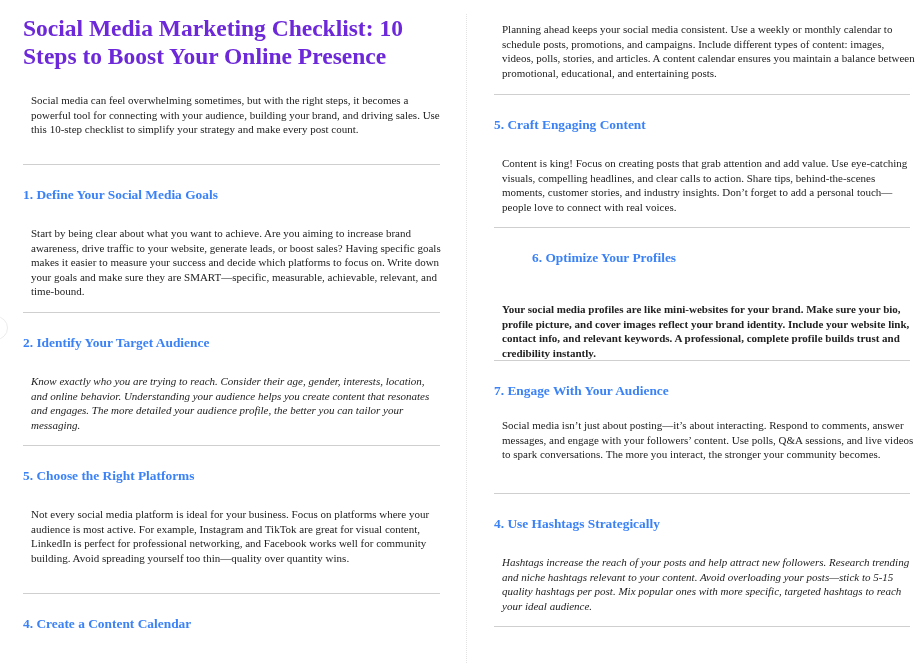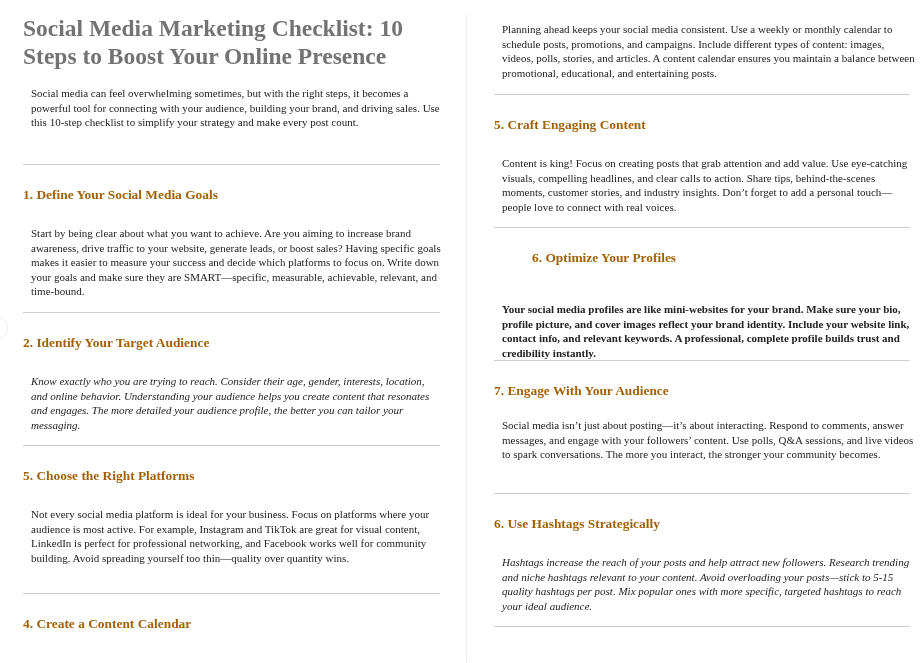--- a/index.html
+++ b/index.html
@@ -46,38 +46,38 @@
     }
     h1.doc-title {
       position: absolute;
       top: 14px;
       left: 0;
       margin: 0;
       width: 430px;
       font-size: 23.5px;
       line-height: 28px;
       font-weight: bold;
-      color: #737373;
+      color: #6d28d9;
     }
     p.body {
       position: absolute;
       left: 0;
       margin: 8px;
       font-size: 11px;
       line-height: 14.6px;
       color: #222222;
     }
     h2.step-heading {
       position: absolute;
       left: 0;
       margin: 0;
       font-size: 13.4px;
       line-height: 16px;
       font-weight: bold;
-      color: #a16207;
+      color: #3b82f6;
       white-space: nowrap;
     }
     hr.rule {
       position: absolute;
       left: 0;
       margin: 0;
       border: 0;
       height: 0;
       border-top: 1.5px solid #cfcfcf;
     }
@@ -86,21 +86,21 @@
   </style>
 </head>
 <body>
 
 <div class="edge-circle"></div>
 <div class="page-divider"></div>
 
 <div class="col col-left">
   <h1 class="doc-title">Social Media Marketing Checklist: 10 Steps to Boost Your Online Presence</h1>
 
-  <p class="body" style="top:78px;width:418px;">Social media can feel overwhelming sometimes, but with the right steps, it becomes a powerful tool for connecting with your audience, building your brand, and driving sales. Use this 10-step checklist to simplify your strategy and make every post count.</p>
+  <p class="body" style="top:85px;width:418px;">Social media can feel overwhelming sometimes, but with the right steps, it becomes a powerful tool for connecting with your audience, building your brand, and driving sales. Use this 10-step checklist to simplify your strategy and make every post count.</p>
 
   <hr class="rule" style="top:164px;">
 
   <h2 class="step-heading" style="top:187px;">1. Define Your Social Media Goals</h2>
   <p class="body" style="top:218px;width:412px;">Start by being clear about what you want to achieve. Are you aiming to increase brand awareness, drive traffic to your website, generate leads, or boost sales? Having specific goals makes it easier to measure your success and decide which platforms to focus on. Write down your goals and make sure they are SMART—specific, measurable, achievable, relevant, and time-bound.</p>
 
   <hr class="rule" style="top:312px;">
 
   <h2 class="step-heading" style="top:335px;">2. Identify Your Target Audience</h2>
   <p class="body" style="top:366px;width:412px;font-style:italic;">Know exactly who you are trying to reach. Consider their age, gender, interests, location, and online behavior. Understanding your audience helps you create content that resonates and engages. The more detailed your audience profile, the better you can tailor your messaging.</p>
@@ -128,17 +128,17 @@
   <h2 class="step-heading" style="top:250px;margin-left:38px;">6. Optimize Your Profiles</h2>
   <p class="body" style="top:294px;width:416px;font-weight:bold;">Your social media profiles are like mini-websites for your brand. Make sure your bio, profile picture, and cover images reflect your brand identity. Include your website link, contact info, and relevant keywords. A professional, complete profile builds trust and credibility instantly.</p>
 
   <hr class="rule" style="top:360px;">
 
   <h2 class="step-heading" style="top:383px;">7. Engage With Your Audience</h2>
   <p class="body" style="top:410px;width:416px;">Social media isn’t just about posting—it’s about interacting. Respond to comments, answer messages, and engage with your followers’ content. Use polls, Q&amp;A sessions, and live videos to spark conversations. The more you interact, the stronger your community becomes.</p>
 
   <hr class="rule" style="top:493px;">
 
-  <h2 class="step-heading" style="top:516px;">6. Use Hashtags Strategically</h2>
+  <h2 class="step-heading" style="top:516px;">4. Use Hashtags Strategically</h2>
   <p class="body" style="top:547px;width:416px;font-style:italic;">Hashtags increase the reach of your posts and help attract new followers. Research trending and niche hashtags relevant to your content. Avoid overloading your posts—stick to 5-15 quality hashtags per post. Mix popular ones with more specific, targeted hashtags to reach your ideal audience.</p>
 
   <hr class="rule" style="top:626px;">
 </div>
 
 </body></html>

